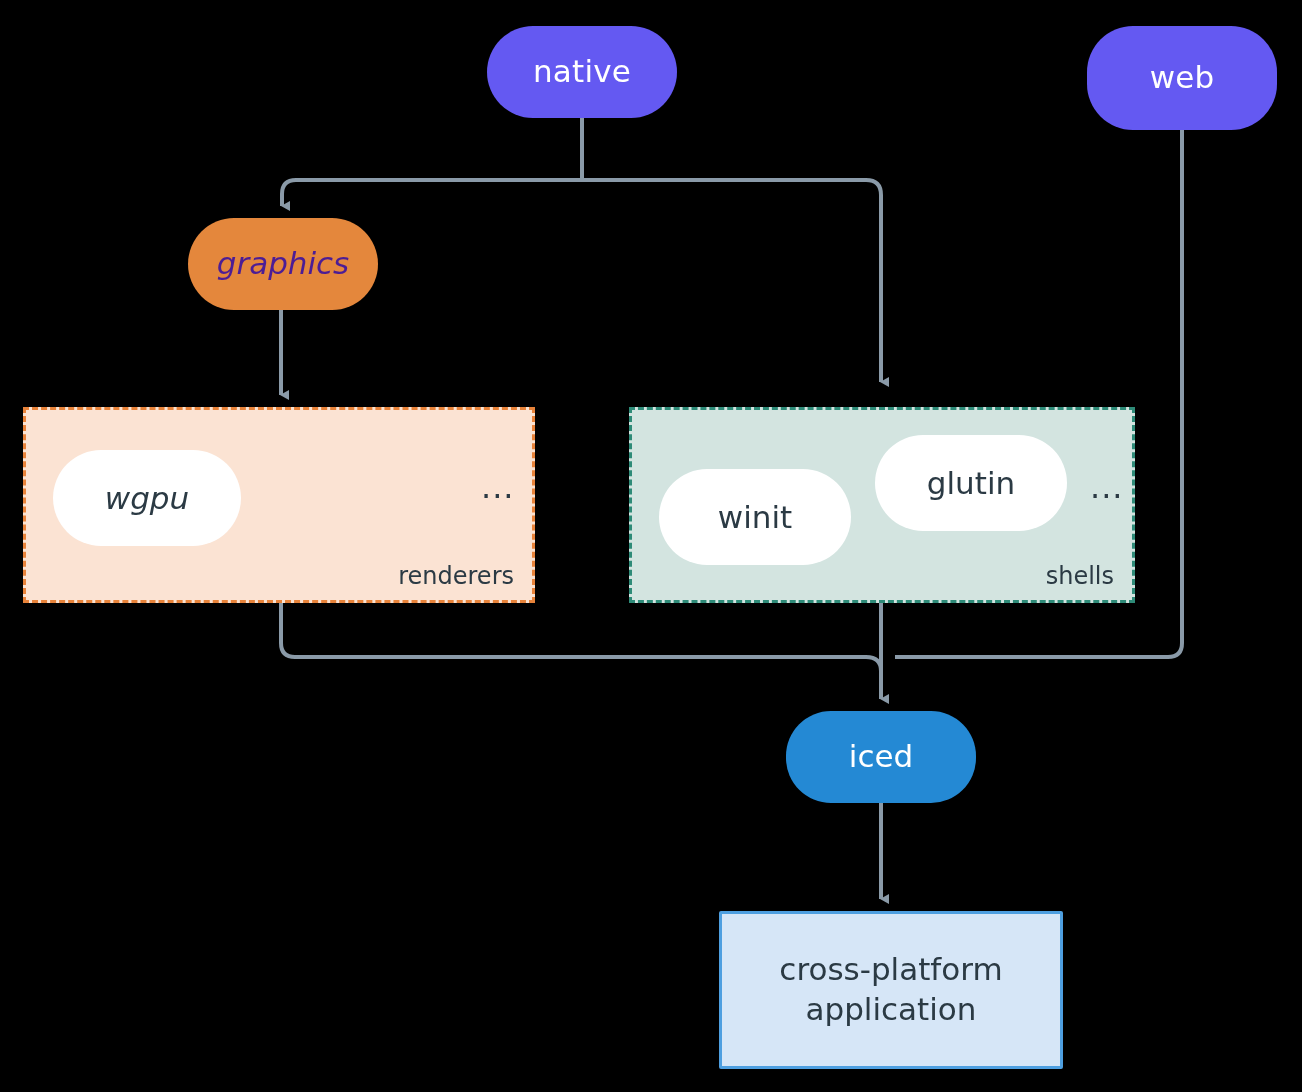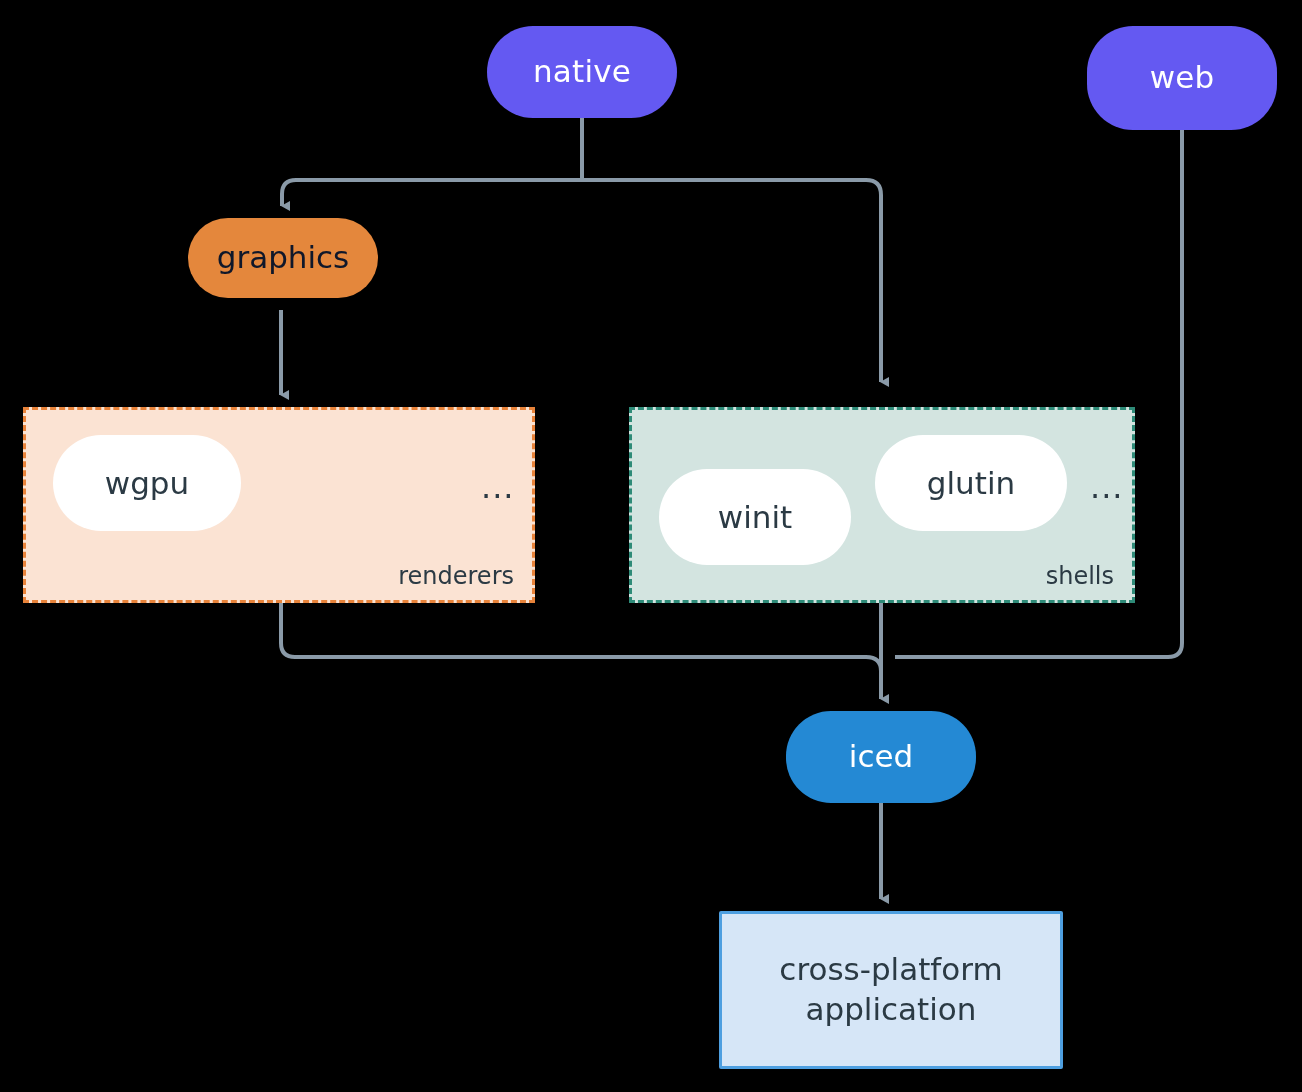--- a/index.html
+++ b/index.html
@@ -53,25 +53,26 @@
     width: 190px; height: 92px;
     background: #6459F2;
   }
   #node-web {
     left: 1087px; top: 26px;
     width: 190px; height: 104px;
     background: #6459F2;
   }
   #node-graphics {
     left: 188px;  top: 218px;
-    width: 190px; height: 80px;
+    width: 190px; height: 92px;
     background: #E4873C;
     border-radius: 46px;
-    color: #0f172a;
-    font-size: 31px;
+    color: #4c1d95;
+    font-size: 31px;
+    font-style: italic;
   }
   #node-iced {
     left: 786px;  top: 711px;
     width: 190px; height: 92px;
     background: #2489D4;
     border-radius: 45px;
     color: #ffffff;
     font-size: 31px;
   }
 
@@ -124,21 +125,21 @@
     box-sizing: border-box;
     display: flex;
     align-items: center;
     justify-content: center;
     background: #ffffff;
     border-radius: 48px;
     color: #2B3A44;
     font-size: 31px;
     height: 96px;
   }
-  #leaf-wgpu   { left: 27px;  top: 25px; width: 188px; }
+  #leaf-wgpu   { left: 27px;  top: 40px; width: 188px; font-style: italic; }
   #leaf-glow   { left: 243px; top: 25px; width: 192px; }
   #ellipsis-renderers { left: 455px; top: 58px; }
 
   #leaf-winit  { left: 27px;  top: 25px; width: 192px; margin-top: 34px; }
   #leaf-glutin { left: 243px; top: 25px; width: 192px; }
   #ellipsis-shells { left: 458px; top: 58px; }
 </style>
 </head>
 <body>
 

